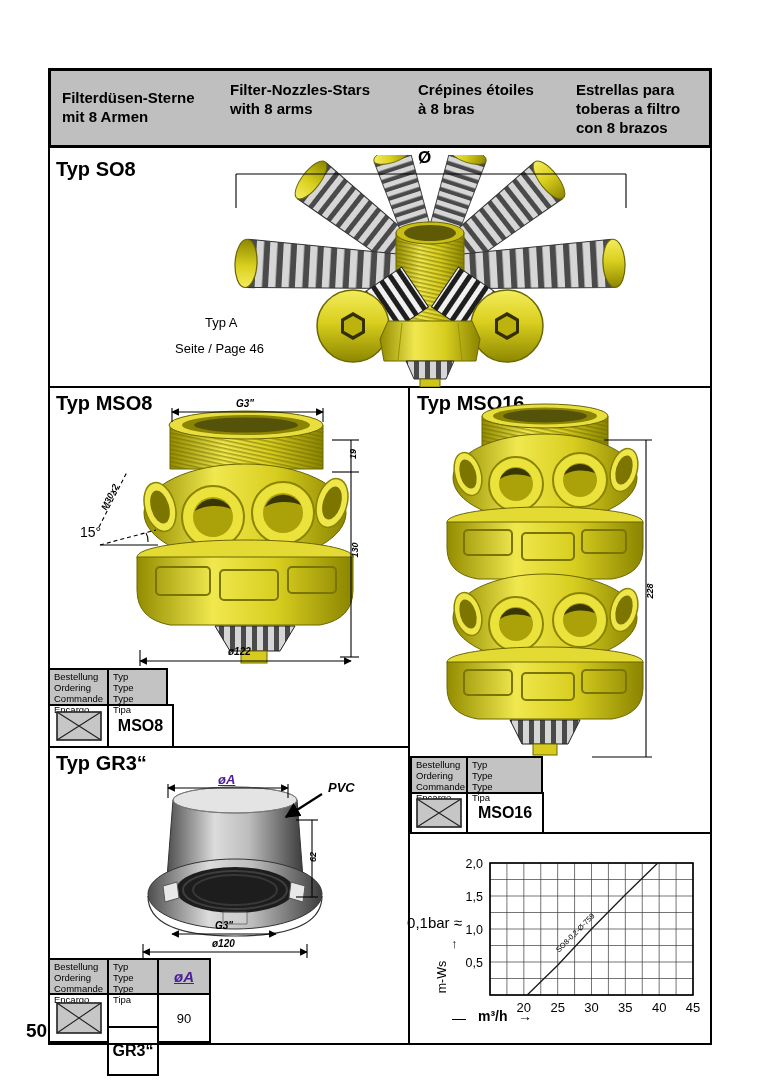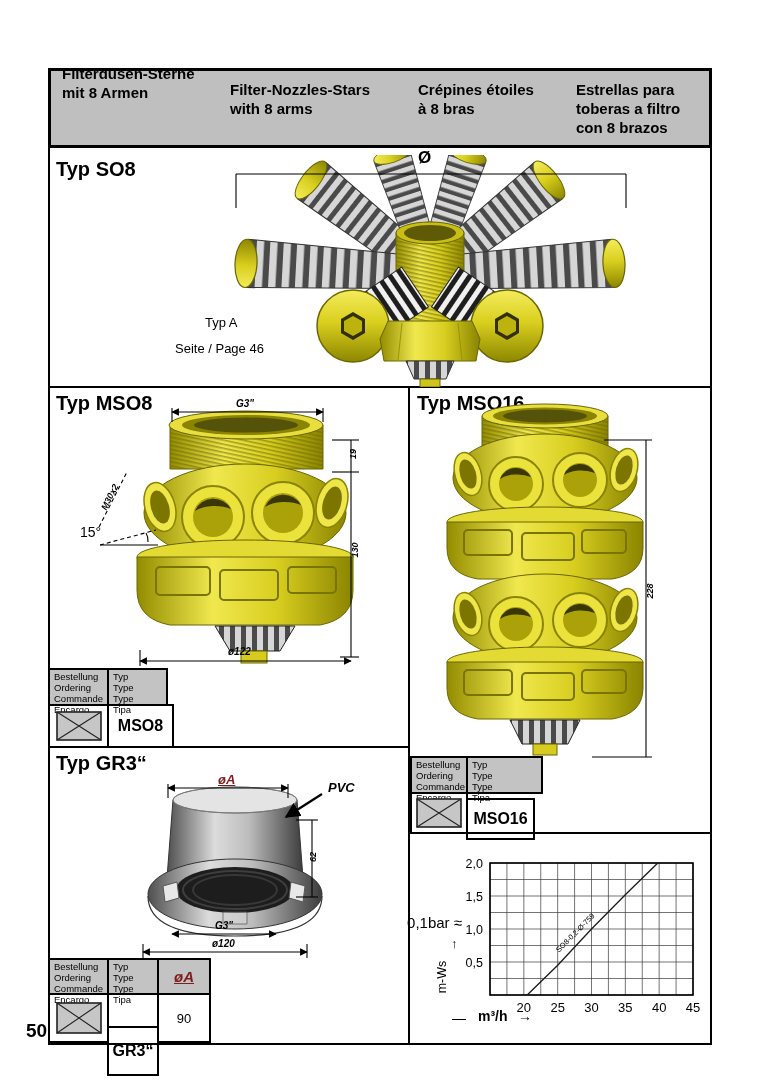--- a/index.html
+++ b/index.html
@@ -11,34 +11,34 @@
   .hdrtxt{position:absolute;font-weight:bold;font-size:15px;line-height:1.28;white-space:pre-line;}
   .sectitle{position:absolute;font-weight:bold;font-size:20px;}
   .note{position:absolute;font-size:13px;margin-top:15px;}
   .cell{position:absolute;box-sizing:border-box;border:2px solid #000;}
   .cell.gray{background:#c3c3c3;}
   .celltxt{font-size:9.5px;line-height:1.15;white-space:pre-line;padding:2px 0 0 4px;}
   .bigval{display:flex;align-items:center;justify-content:center;font-weight:bold;font-size:16px;height:100%;}
   .midval{display:flex;align-items:center;justify-content:center;font-size:13px;height:100%;}
   .dimlbl{position:absolute;font-style:italic;font-weight:600;font-size:10px;}
   .dimrot{position:absolute;font-style:italic;font-weight:600;font-size:9px;transform:rotate(-90deg);transform-origin:center;}
-  .blue{color:#7f1d1d;text-decoration:underline;}
+  .blue{color:#4c1d95;text-decoration:underline;}
   .envwrap{display:flex;align-items:center;justify-content:center;height:100%;}
   .vlabel{position:absolute;font-size:12.5px;transform:rotate(-90deg);transform-origin:center;}
   svg{display:block;}
 </style>
 </head>
 <body>
 
 <div id="page">
 
   <div class="abs" style="left:26px;top:1020px;font-size:19px;font-weight:700;">50</div>
 
   <div class="hdrband" style="left:48px;top:68px;width:664px;height:80px;"></div>
-  <div class="hdrtxt" style="left:62px;top:64px;width:160px;">Filterdüsen-Sterne
+  <div class="hdrtxt" style="left:62px;top:88px;width:160px;">Filterdüsen-Sterne
 mit 8 Armen</div>
   <div class="hdrtxt" style="left:230px;top:80px;width:175px;">Filter-Nozzles-Stars
 with 8 arms</div>
   <div class="hdrtxt" style="left:418px;top:80px;width:145px;">Crépines étoiles
 à 8 bras</div>
   <div class="hdrtxt" style="left:576px;top:80px;width:132px;">Estrellas para
 toberas a filtro
 con 8 brazos</div>
 
   <div class="box" style="left:48px;top:146px;width:664px;height:242px;"></div>
@@ -301,21 +301,21 @@
 Tipa</div>
   </div>
   <div class="cell" style="left:410px;top:792px;width:58px;height:42px;">
     <div class="envwrap">
         <svg width="46" height="30" viewBox="0 0 46 30">
           <rect x="1" y="1" width="44" height="28" fill="#c6c6c6" stroke="#222" stroke-width="1.6"></rect>
           <path d="M1,1 L45,29 M45,1 L1,29" stroke="#222" stroke-width="1.1" fill="none"></path>
         </svg>
       </div>
   </div>
-  <div class="cell" style="left:466px;top:792px;width:69px;height:42px;margin-top:6px;">
+  <div class="cell" style="left:466px;top:792px;width:78px;height:42px;">
     <div class="bigval">MSO16</div>
   </div>
 
   <div class="cell gray" style="left:48px;top:958px;width:61px;height:37px;">
     <div class="celltxt">Bestellung
 Ordering
 Commande
 Encargo</div>
   </div>
   <div class="cell gray" style="left:107px;top:958px;width:52px;height:37px;">

